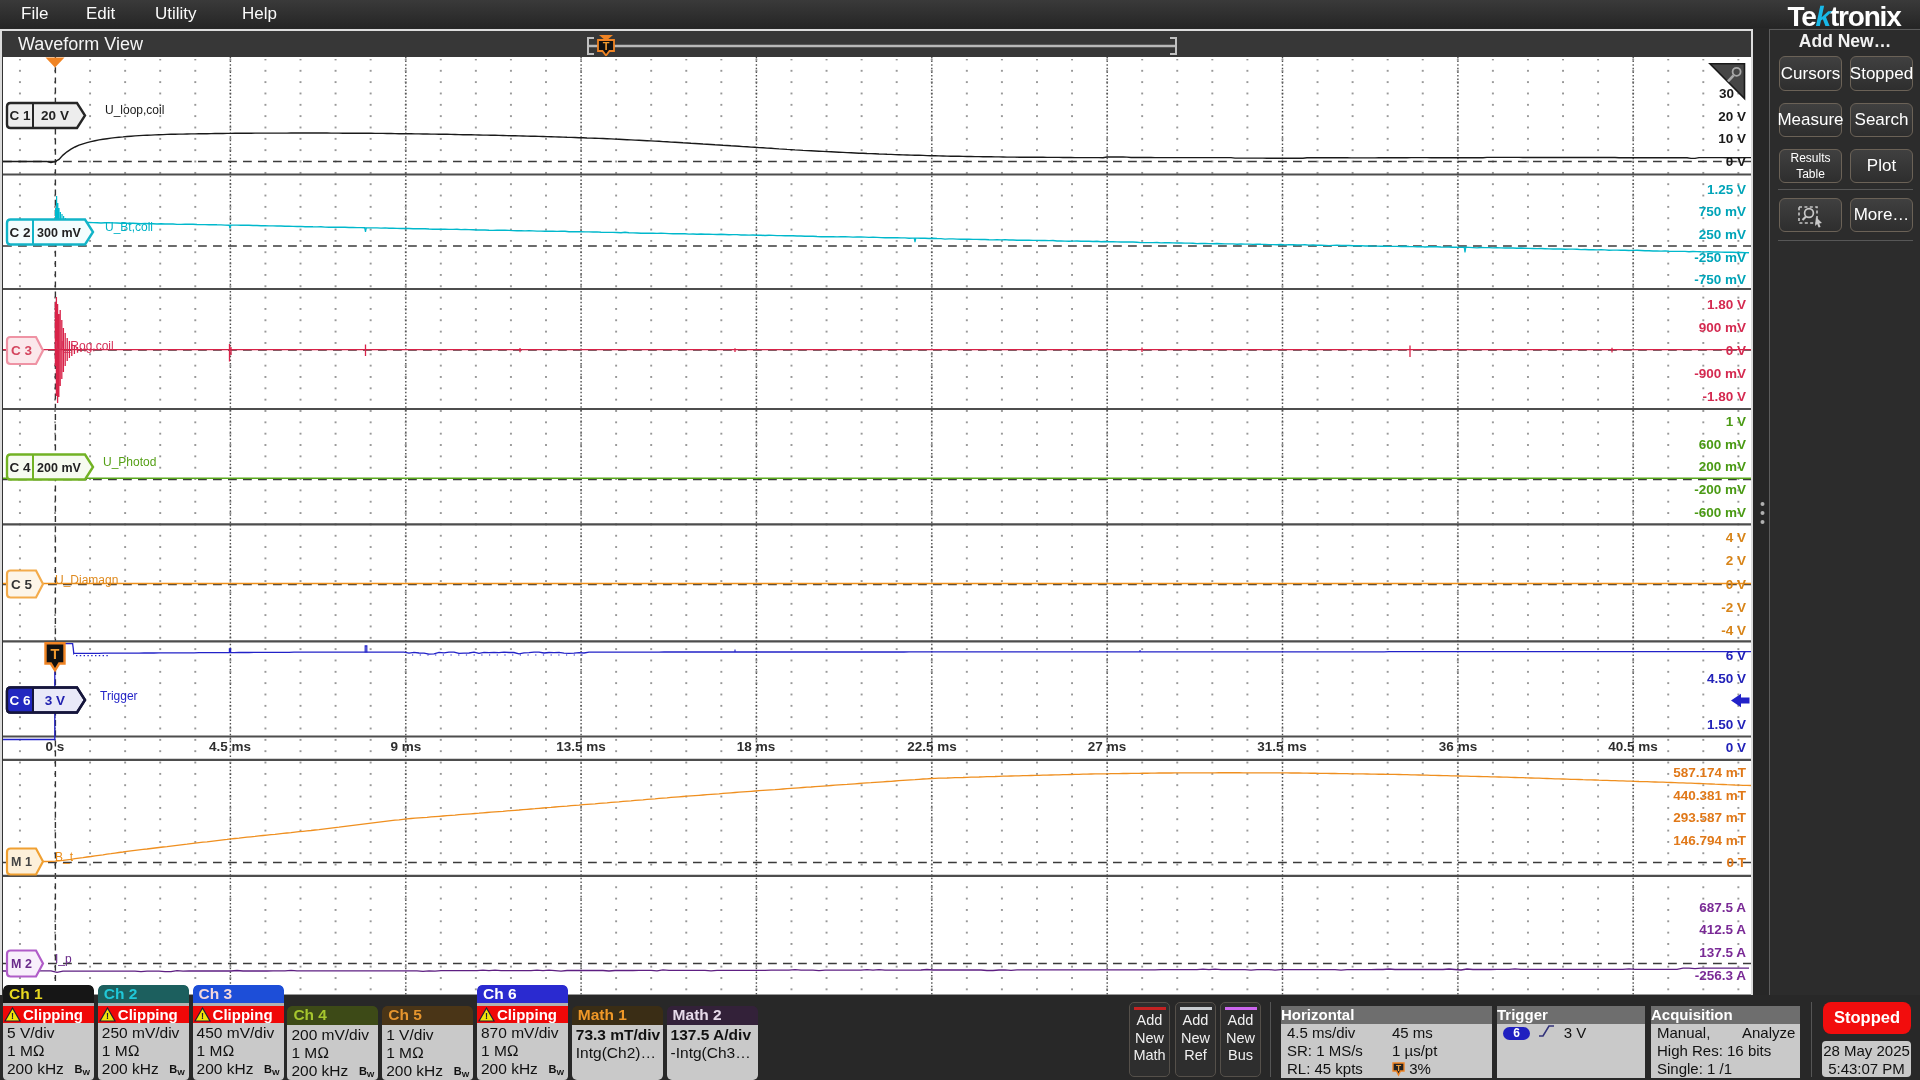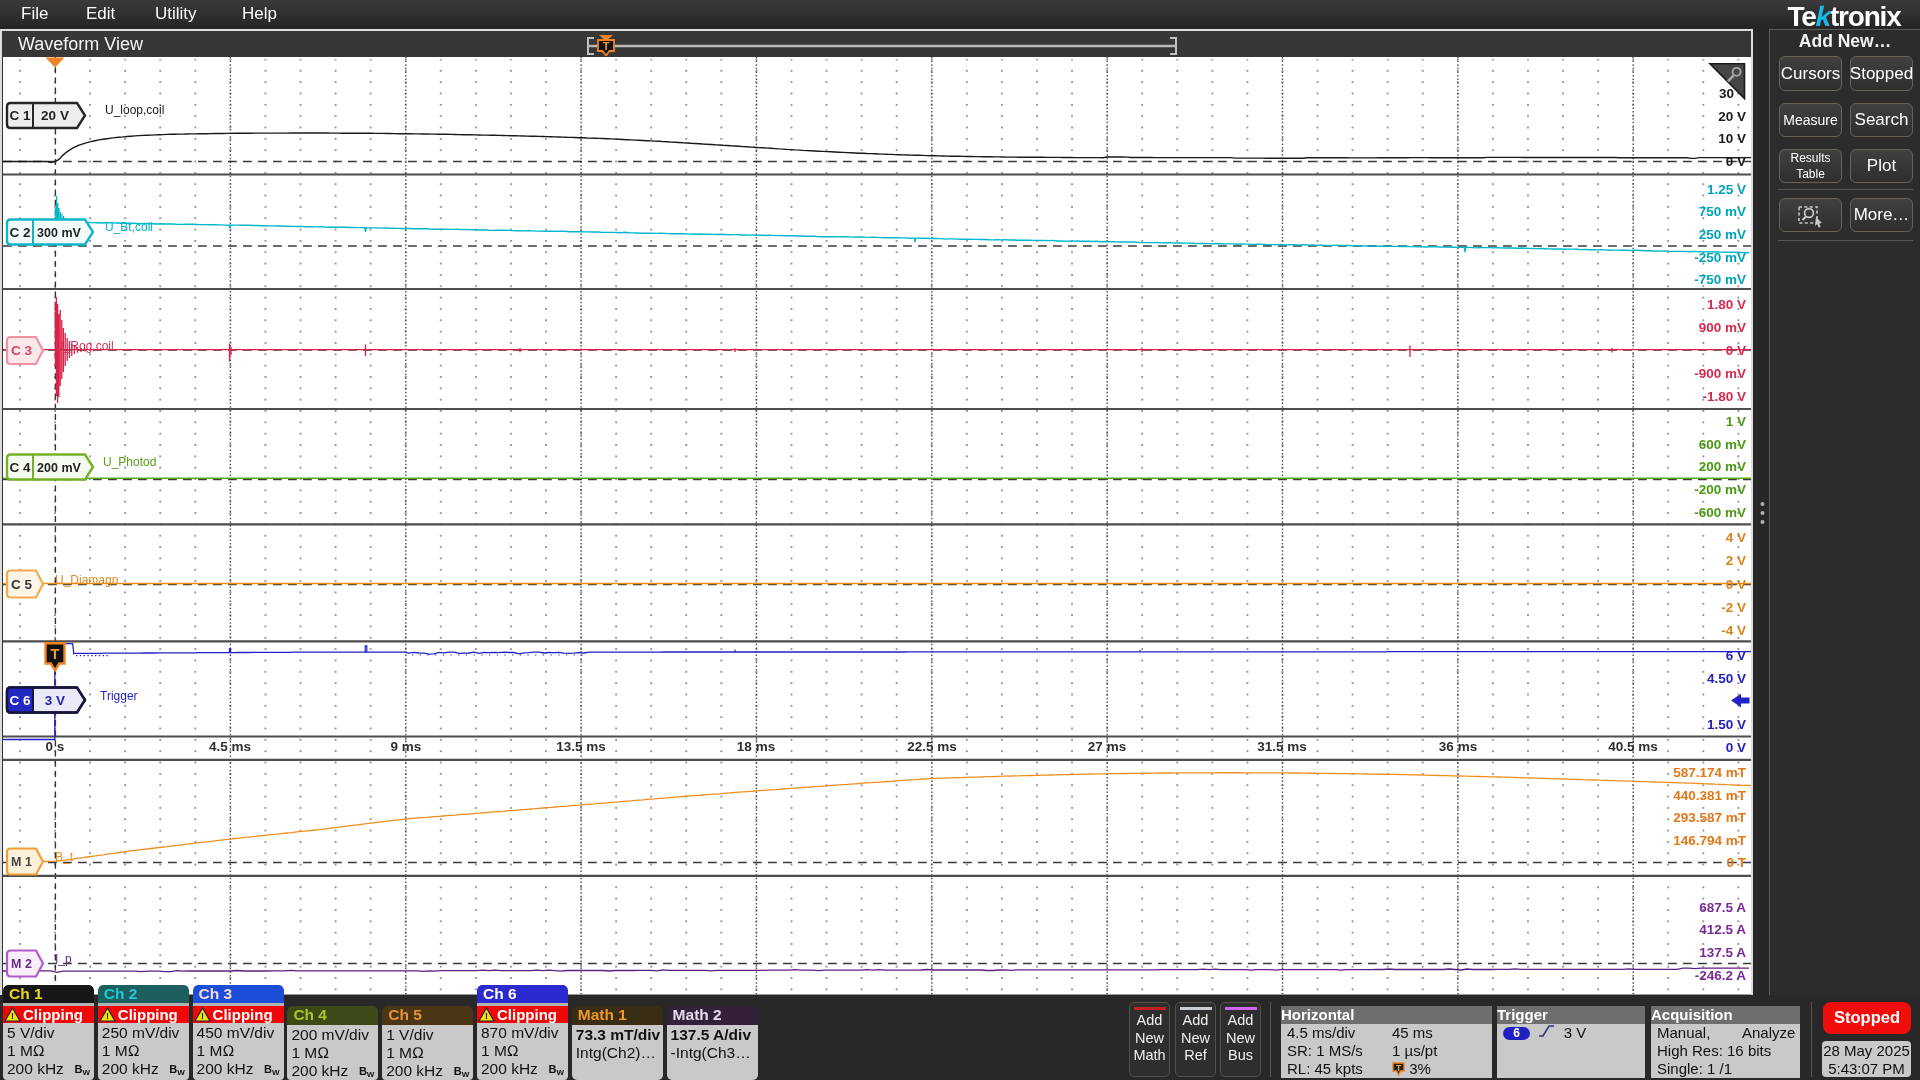--- a/index.html
+++ b/index.html
@@ -195,21 +195,21 @@
 <div class="sl" style="top:716.5px;color:#2222b8">1.50 V</div>
 <div class="sl" style="top:739.5px;color:#2222b8">0 V</div>
 <div class="sl" style="top:764.8px;color:#e07818">587.174 mT</div>
 <div class="sl" style="top:787.5px;color:#e07818">440.381 mT</div>
 <div class="sl" style="top:810.0px;color:#e07818">293.587 mT</div>
 <div class="sl" style="top:832.7px;color:#e07818">146.794 mT</div>
 <div class="sl" style="top:855.3px;color:#e07818">0 T</div>
 <div class="sl" style="top:899.5px;color:#7a2a96">687.5 A</div>
 <div class="sl" style="top:922.3px;color:#7a2a96">412.5 A</div>
 <div class="sl" style="top:945.0px;color:#7a2a96">137.5 A</div>
-<div class="sl" style="top:968.0px;color:#7a2a96">-246.2 A</div>
+<div class="sl" style="top:968.0px;color:#7a2a96">-256.3 A</div>
 <div class="ax" style="left:10px">0 s</div>
 <div class="ax" style="left:185px">4.5 ms</div>
 <div class="ax" style="left:361px">9 ms</div>
 <div class="ax" style="left:536px">13.5 ms</div>
 <div class="ax" style="left:711px">18 ms</div>
 <div class="ax" style="left:887px">22.5 ms</div>
 <div class="ax" style="left:1062px">27 ms</div>
 <div class="ax" style="left:1237px">31.5 ms</div>
 <div class="ax" style="left:1413px">36 ms</div>
 <div class="ax" style="left:1588px">40.5 ms</div>
@@ -353,21 +353,21 @@
 <div id="dt">28 May 2025<br>5:43:07 PM</div>
 
 <div id="rpanel">
  <div id="addnew">Add New…</div>
  <div class="rb" style="left:9px;top:26px;width:63px;height:35px;font-size:17px">
       <span>Cursors</span>
     </div>
  <div class="rb" style="left:80px;top:26px;width:63px;height:35px;font-size:17px">
       <span>Stopped</span>
     </div>
- <div class="rb" style="left:9px;top:72.5px;width:63px;height:34px;font-size:14px">
+ <div class="rb" style="left:9px;top:72.5px;width:63px;height:34px;font-size:17px">
       <span>Measure</span>
     </div>
  <div class="rb" style="left:80px;top:72.5px;width:63px;height:34px;font-size:17px">
       <span>Search</span>
     </div>
  <div class="rb" style="left:9px;top:118.5px;width:63px;height:34px;font-size:12px">
       <span style="line-height:16px">Results<br>Table</span>
     </div>
  <div class="rb" style="left:80px;top:118.5px;width:63px;height:34px;font-size:17px">
       <span>Plot</span>

